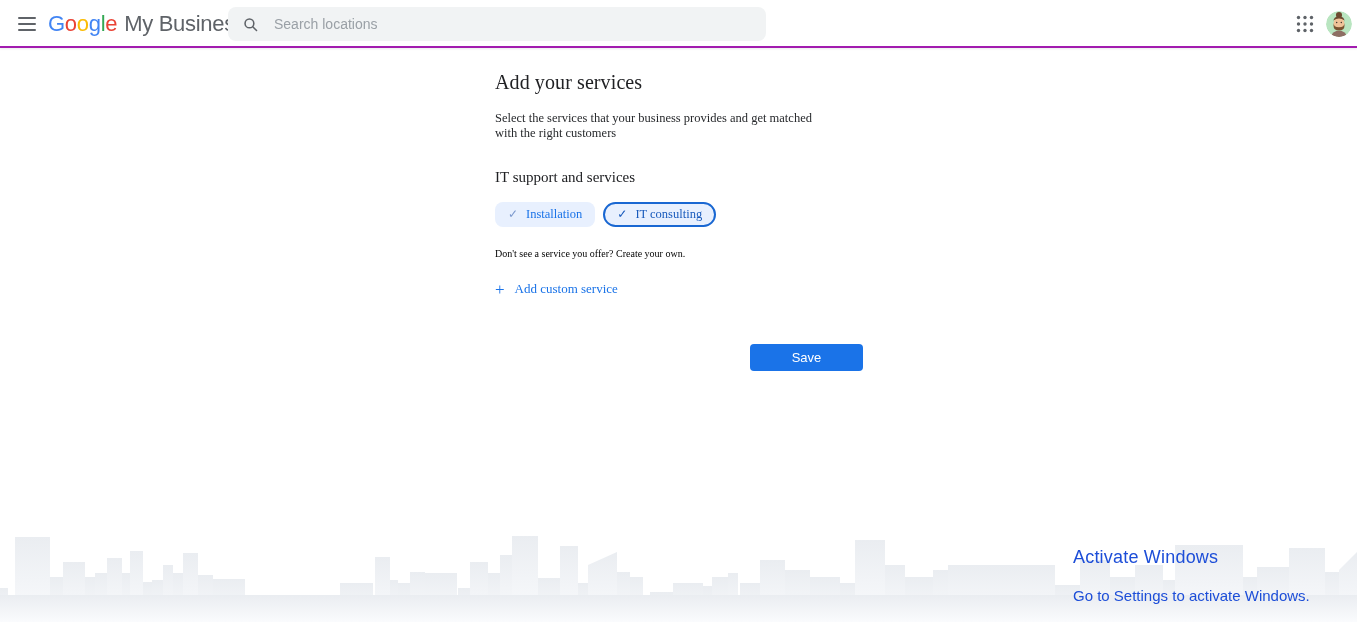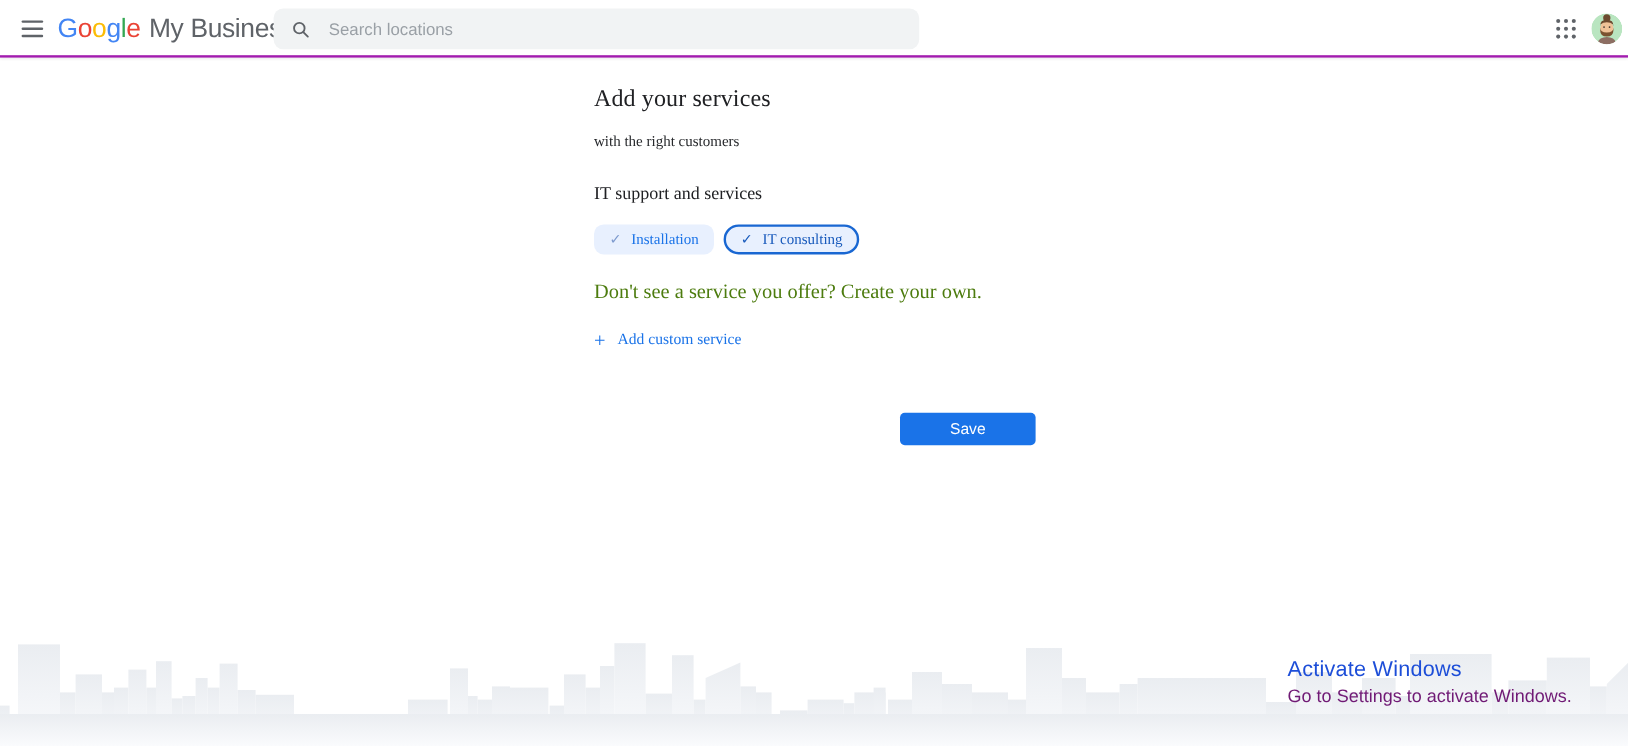--- a/index.html
+++ b/index.html
@@ -67,39 +67,39 @@
     color: var(--chip-text, #1a73e8); font-size: 12.5px; font-weight: 500;
     cursor: pointer; user-select: none;
   }
   .chip .check { margin-right: 8px; font-size: 12px; color: #7d9ace; }
   .chip.selected {
     border: 2px solid var(--chip-selected-border, #1967d2);
     border-radius: 14px; padding: 0 12px;
     color: var(--chip-selected-text, #185abc);
   }
   .chip.selected .check { color: var(--chip-selected-text, #185abc); }
-  .hint { margin: 21px 0 0; font-size: 17px; color: #4d7c0f; }
+  .hint { margin: 21px 0 0; font-size: 10px; color: #000000; }
   .add-custom {
     margin: 22px 0 0; padding: 0;
     display: flex; align-items: center; gap: 10px;
     background: none; border: none; cursor: pointer;
     color: var(--accent, #1a73e8); font-family: inherit; font-size: 13px; font-weight: 500;
   }
   .add-custom .plus { font-size: 17px; font-weight: 400; line-height: 13px; }
   .save-btn {
     position: absolute; left: 750px; top: 327px; width: 113px; height: 27px;
     background: var(--accent, #1a73e8); color: #fff; border: none; border-radius: 4px;
     font-family: inherit; font-size: 13px; font-weight: 500; cursor: pointer; z-index: 2; margin-top: 17px;
   }
 
   
   .skyline { position: absolute; left: 0; bottom: 0; width: 1357px; height: 100px; z-index: 0; }
   .activate { position: absolute; left: 1073px; top: 547px; z-index: 1; }
   .activate .l1 { font-size: 18px; font-weight: 400; color: #1d4ed8; letter-spacing: .2px; }
-  .activate .l2 { font-size: 15px; font-weight: 400; color: #701a75; margin-top: 4px; }
+  .activate .l2 { font-size: 15px; font-weight: 400; color: #1d4ed8; margin-top: 19px; }
 </style>
 </head>
 <body>
 
 <header class="appbar">
   <button class="hamburger" aria-label="Main menu">
     <span class="bar"></span>
     <span class="bar"></span>
     <span class="bar"></span>
   </button>
@@ -149,20 +149,21 @@
         <ellipse cx="18" cy="33.5" rx="10" ry="6" fill="#8d6e63"></ellipse>
       </g>
     </svg>
   </button>
 </header>
 
 <main class="content">
   <h1 class="page-title">Add your services</h1>
 
   <p class="page-subtitle">
+    <span>Select the services that your business provides and get matched</span>
     <span>with the right customers</span>
   </p>
 
   <h2 class="category-heading">IT support and services</h2>
 
   <div class="chips">
       <div class="chip">
         <span class="check">✓</span>
         <span>Installation</span>
       </div>

